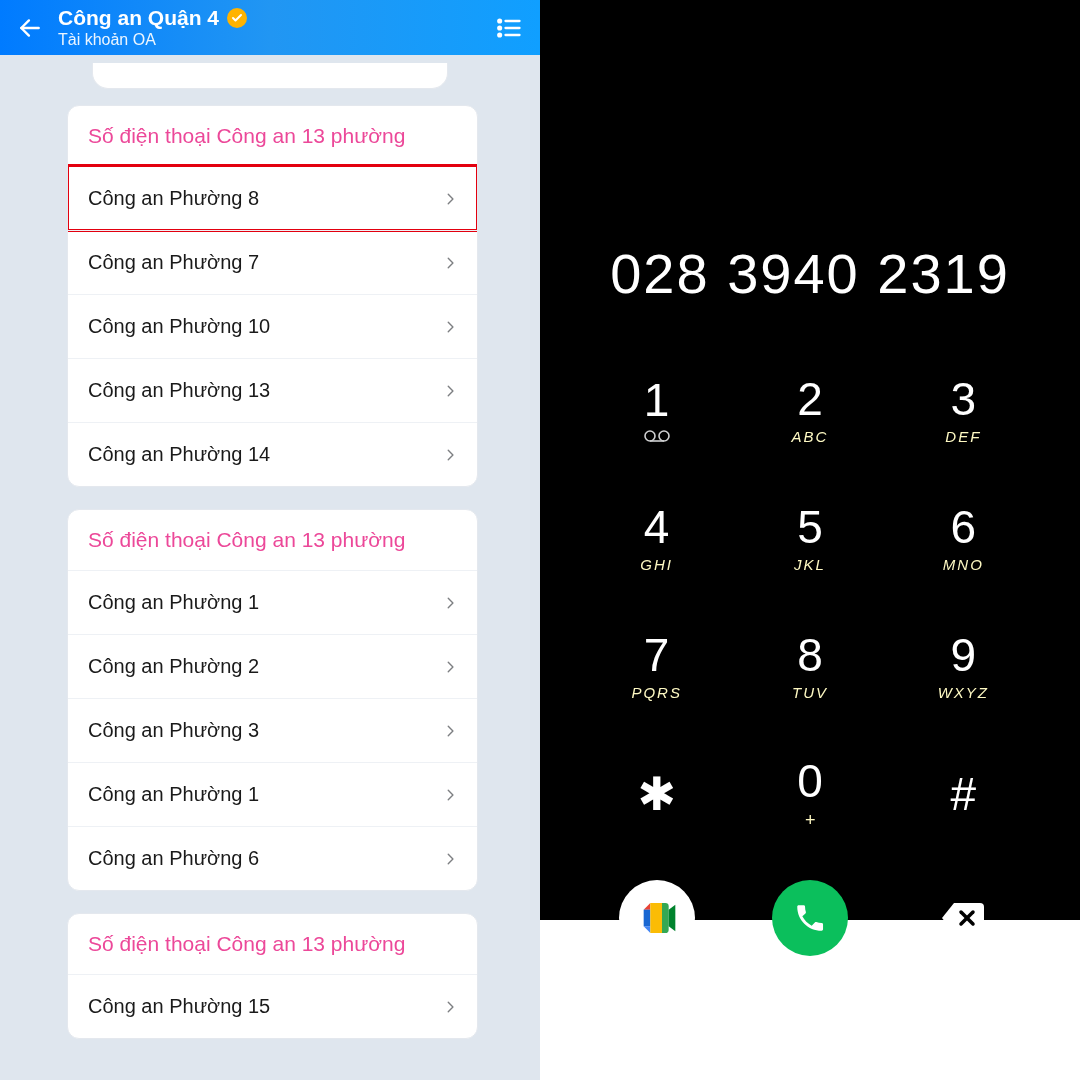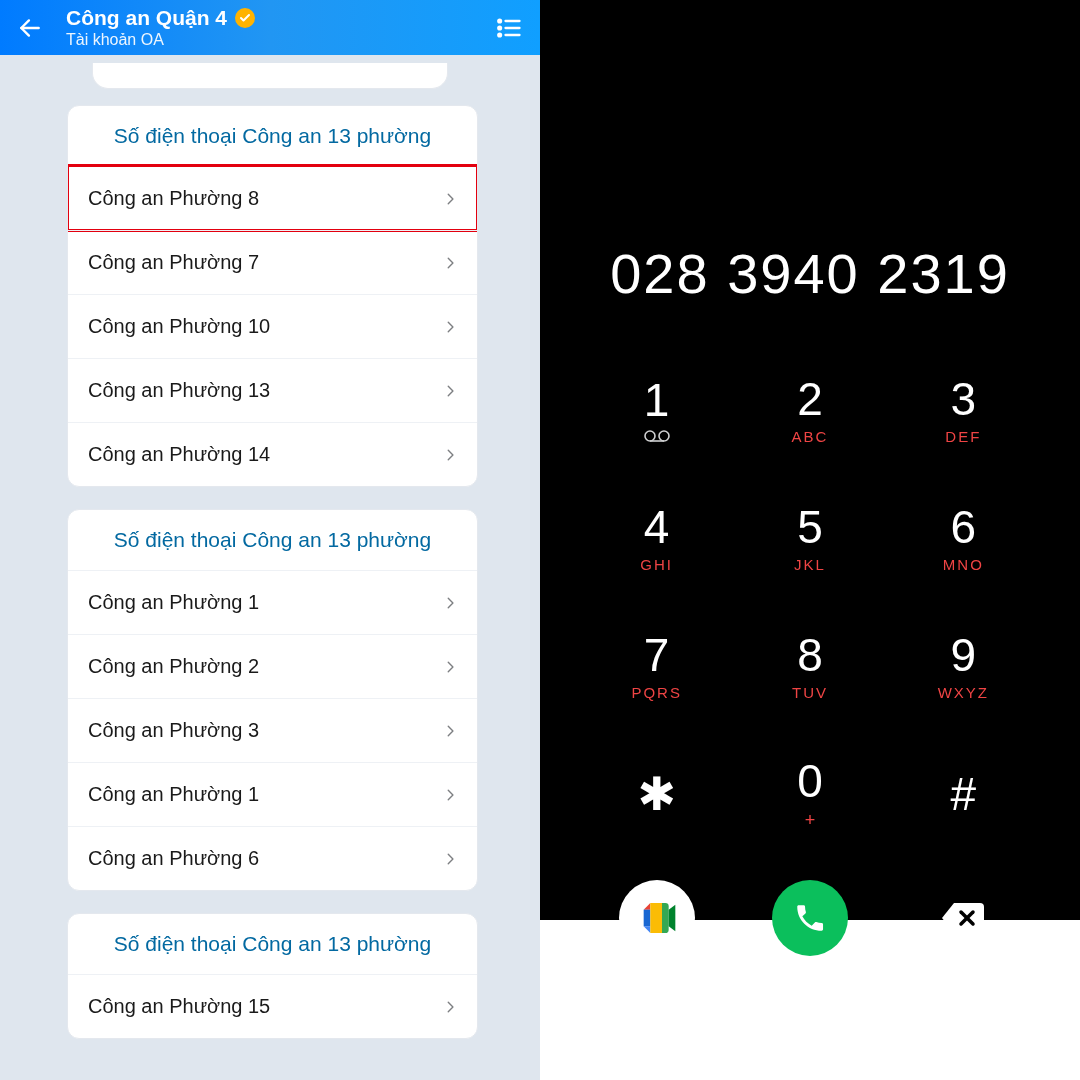--- a/index.html
+++ b/index.html
@@ -7,40 +7,40 @@
   .root { display: flex; width: 1080px; height: 1080px; }
 
   
   .left { width: 540px; height: 1080px; background: #dfe6ee; display: flex; flex-direction: column; }
   .left-header {
     height: 55px;
     background: linear-gradient(90deg, #007bff 0%, #2196f3 50%, #109fff 100%);
     display: flex; align-items: center; padding: 0 16px; color: #fff; gap: 14px;
   }
   .back-btn { width: 28px; height: 28px; display: flex; align-items: center; justify-content: center; }
-  .header-titles { flex: 1; display: flex; flex-direction: column; line-height: 1.15; margin-left: 8px; }
+  .header-titles { flex: 1; display: flex; flex-direction: column; line-height: 1.15; }
   .header-title-row { display: flex; align-items: center; gap: 8px; font-size: 21px; font-weight: 600; }
   .verify-badge {
     width: 20px; height: 20px; border-radius: 50%; background: #ffb300;
     display: flex; align-items: center; justify-content: center; color: #fff; font-size: 12px; font-weight: 700;
   }
   .header-sub { font-size: 16px; opacity: .92; margin-top: 1px; }
   .menu-btn { width: 30px; height: 30px; display: flex; align-items: center; justify-content: center; }
 
   .left-body { flex: 1; overflow: hidden; padding: 8px 12px 0 12px; }
   .card-stub {
     height: 26px; background: #fff; border-radius: 0 0 16px 16px;
     border: 1px solid #e4e8ee; border-top: none; margin: 0 80px 16px 80px;
   }
   .card {
     background: #fff; border: 1px solid #e4e8ee; border-radius: 12px;
     margin-bottom: 22px; overflow: hidden; margin-left: 55px; margin-right: 50px;
   }
   .card-header {
-    padding: 18px 20px; font-size: 21px; color: #0369a1; text-align: center;
+    padding: 18px 20px; font-size: 21px; color: #ec4899;
   }
   .row {
     display: flex; align-items: center; justify-content: space-between;
     padding: 20px 20px; font-size: 20px; color: #1a1a1a;
     border-top: 1px solid #eef1f5; position: relative; gap: 29px;
   }
   .row.highlight { outline: 3px solid #e3000f; outline-offset: -1px; }
   .chev { color: #7d7f82; }
 
   
@@ -50,21 +50,21 @@
     padding-bottom: 34px;
   }
   .dial-number { font-size: 56px; font-weight: 400; letter-spacing: 2px; font-family: "Helvetica Neue", Arial, sans-serif; }
   .keypad {
     display: grid; grid-template-columns: repeat(3, 1fr); grid-template-rows: repeat(4, 1fr);
     padding: 20px 40px 0 40px; gap: 28px 0;
   }
   .key { display: flex; flex-direction: column; align-items: center; justify-content: center; height: 100px; }
   .key-digit { font-size: 46px; font-weight: 300; line-height: 1; }
   .key-digit.sym { font-size: 46px; }
-  .key-sub { font-size: 15px; letter-spacing: 2px; color: #ef4444; margin-top: 6px; font-weight: 400; }
+  .key-sub { font-size: 15px; letter-spacing: 2px; color: #fef9c3; margin-top: 6px; font-weight: 400; font-style: italic; }
   .key-sub.vm svg { display: block; }
   .key-sub.plus { font-size: 18px; letter-spacing: 0; }
 
   .action-row {
     display: grid; grid-template-columns: repeat(3, 1fr);
     align-items: center; justify-items: center; padding: 36px 40px 40px 40px;
   }
   .round-btn {
     width: 76px; height: 76px; border-radius: 50%;
     display: flex; align-items: center; justify-content: center;

